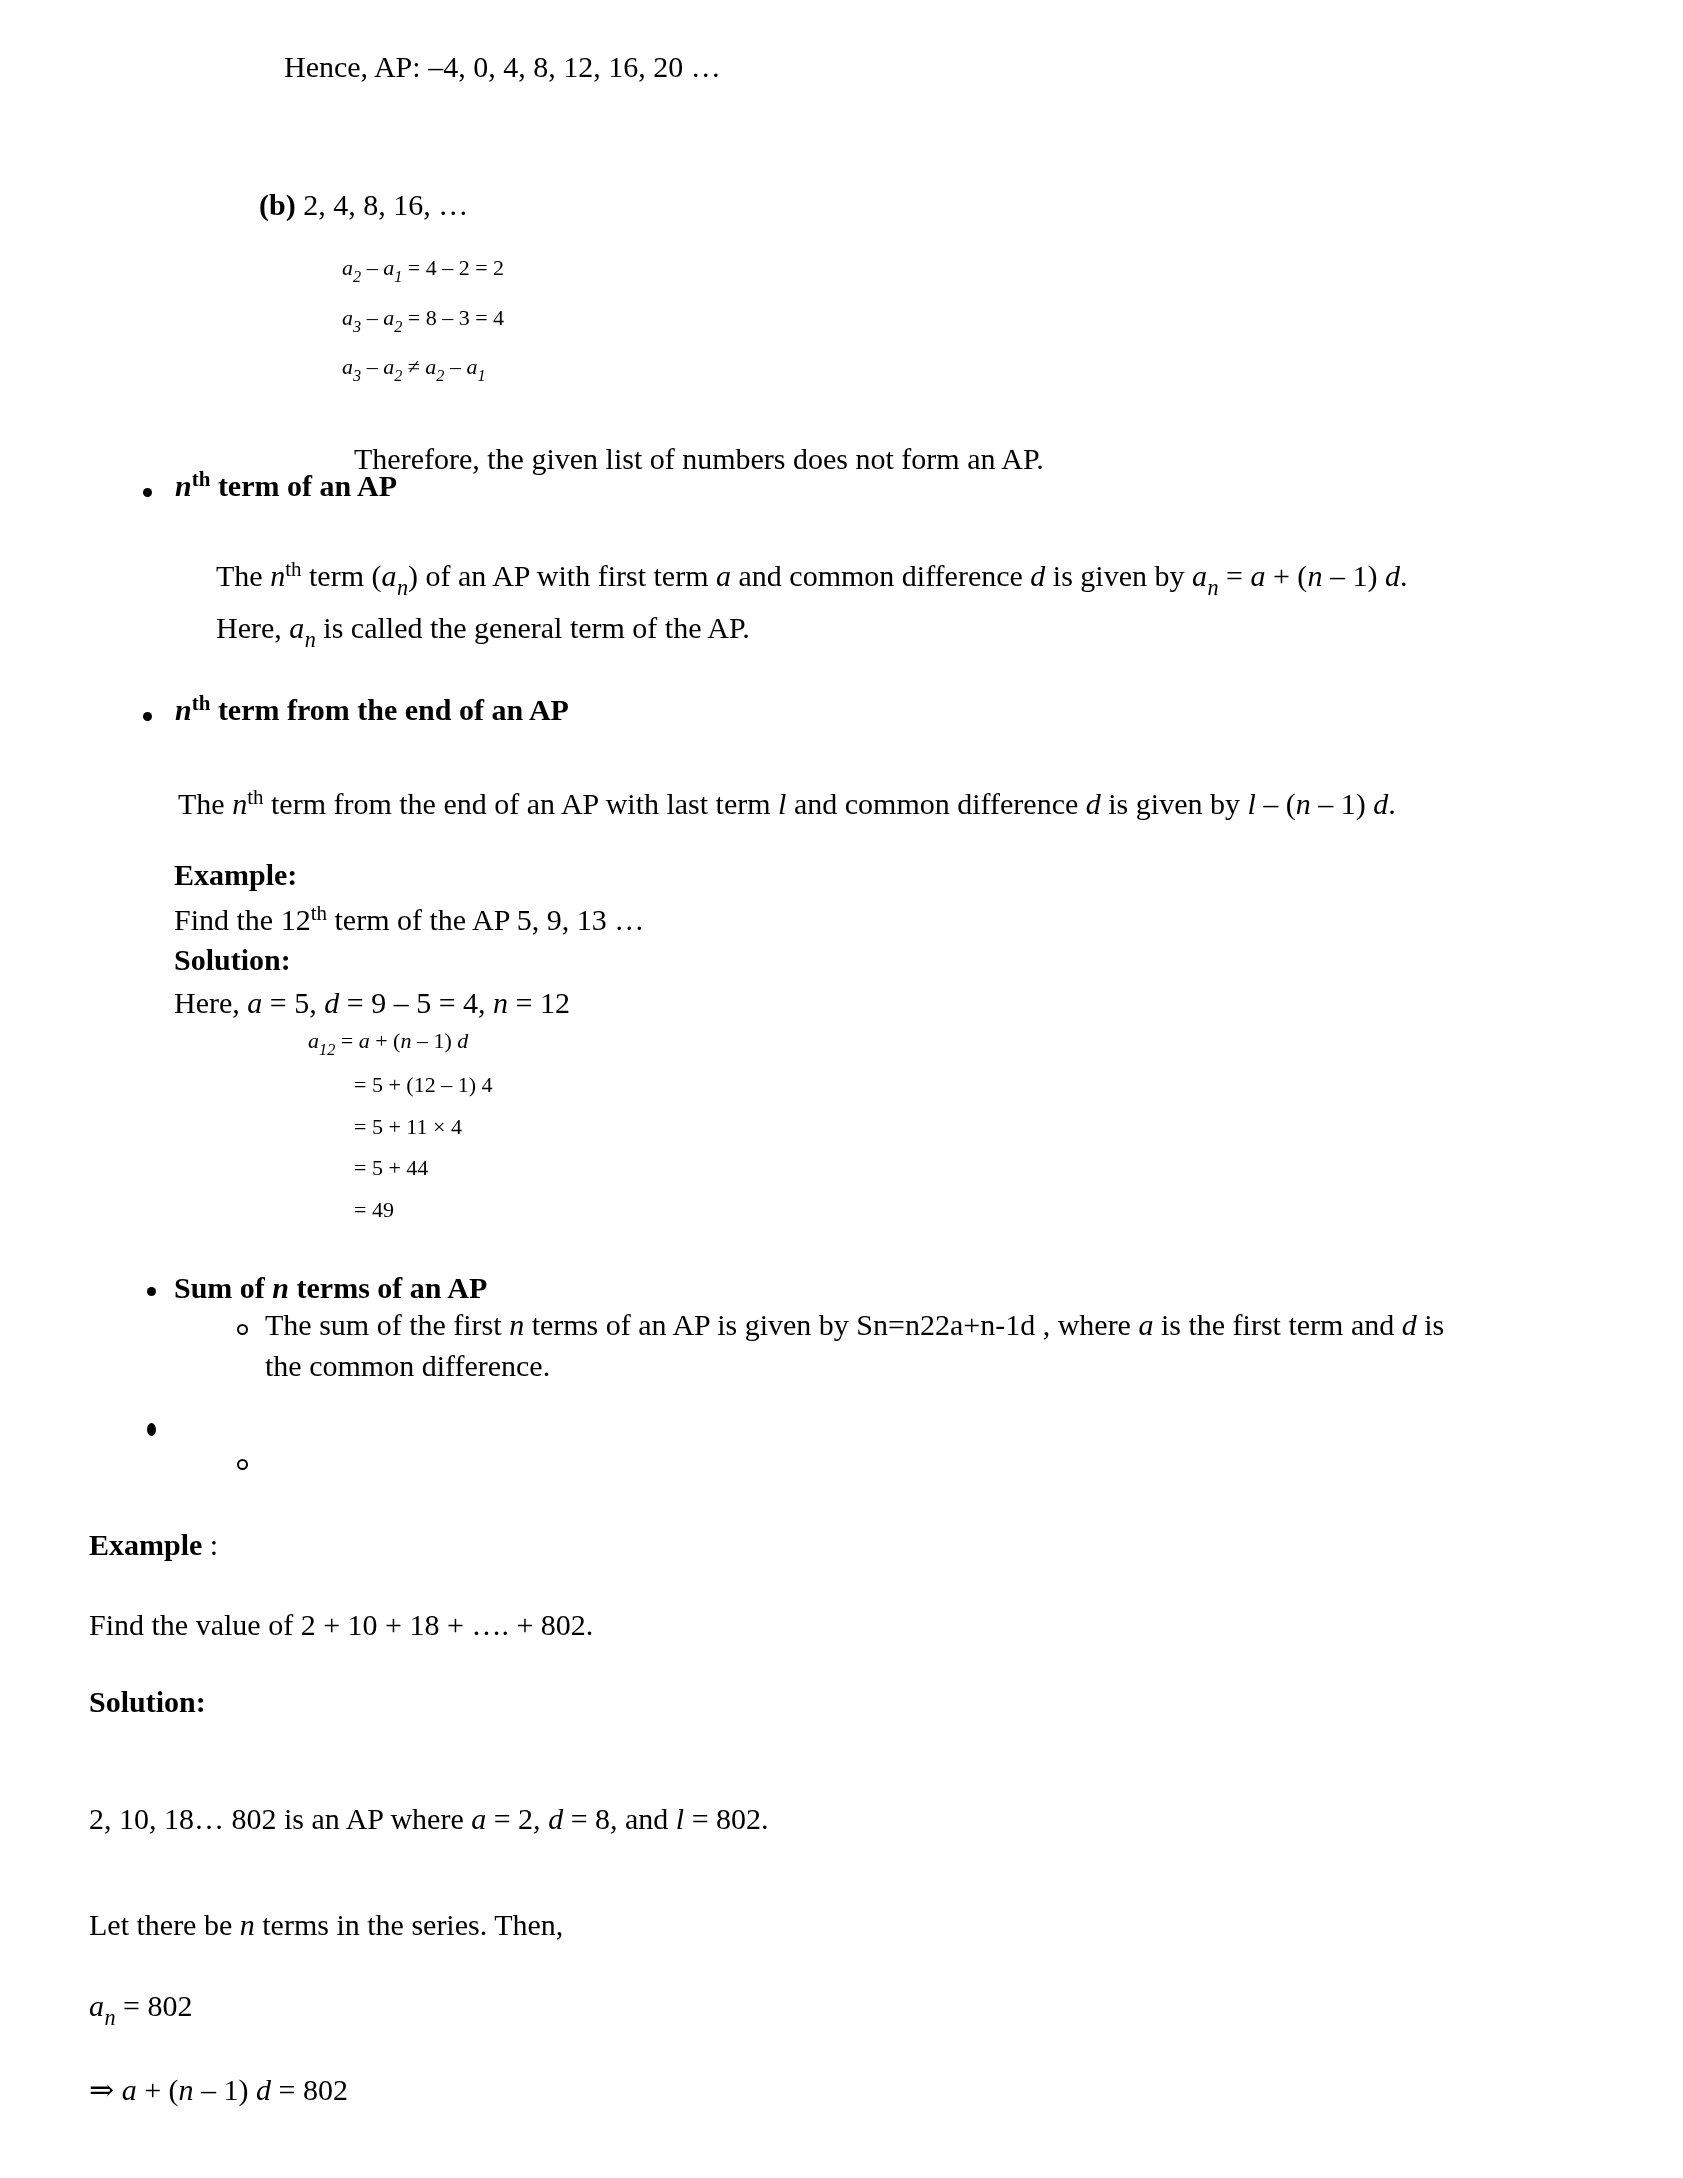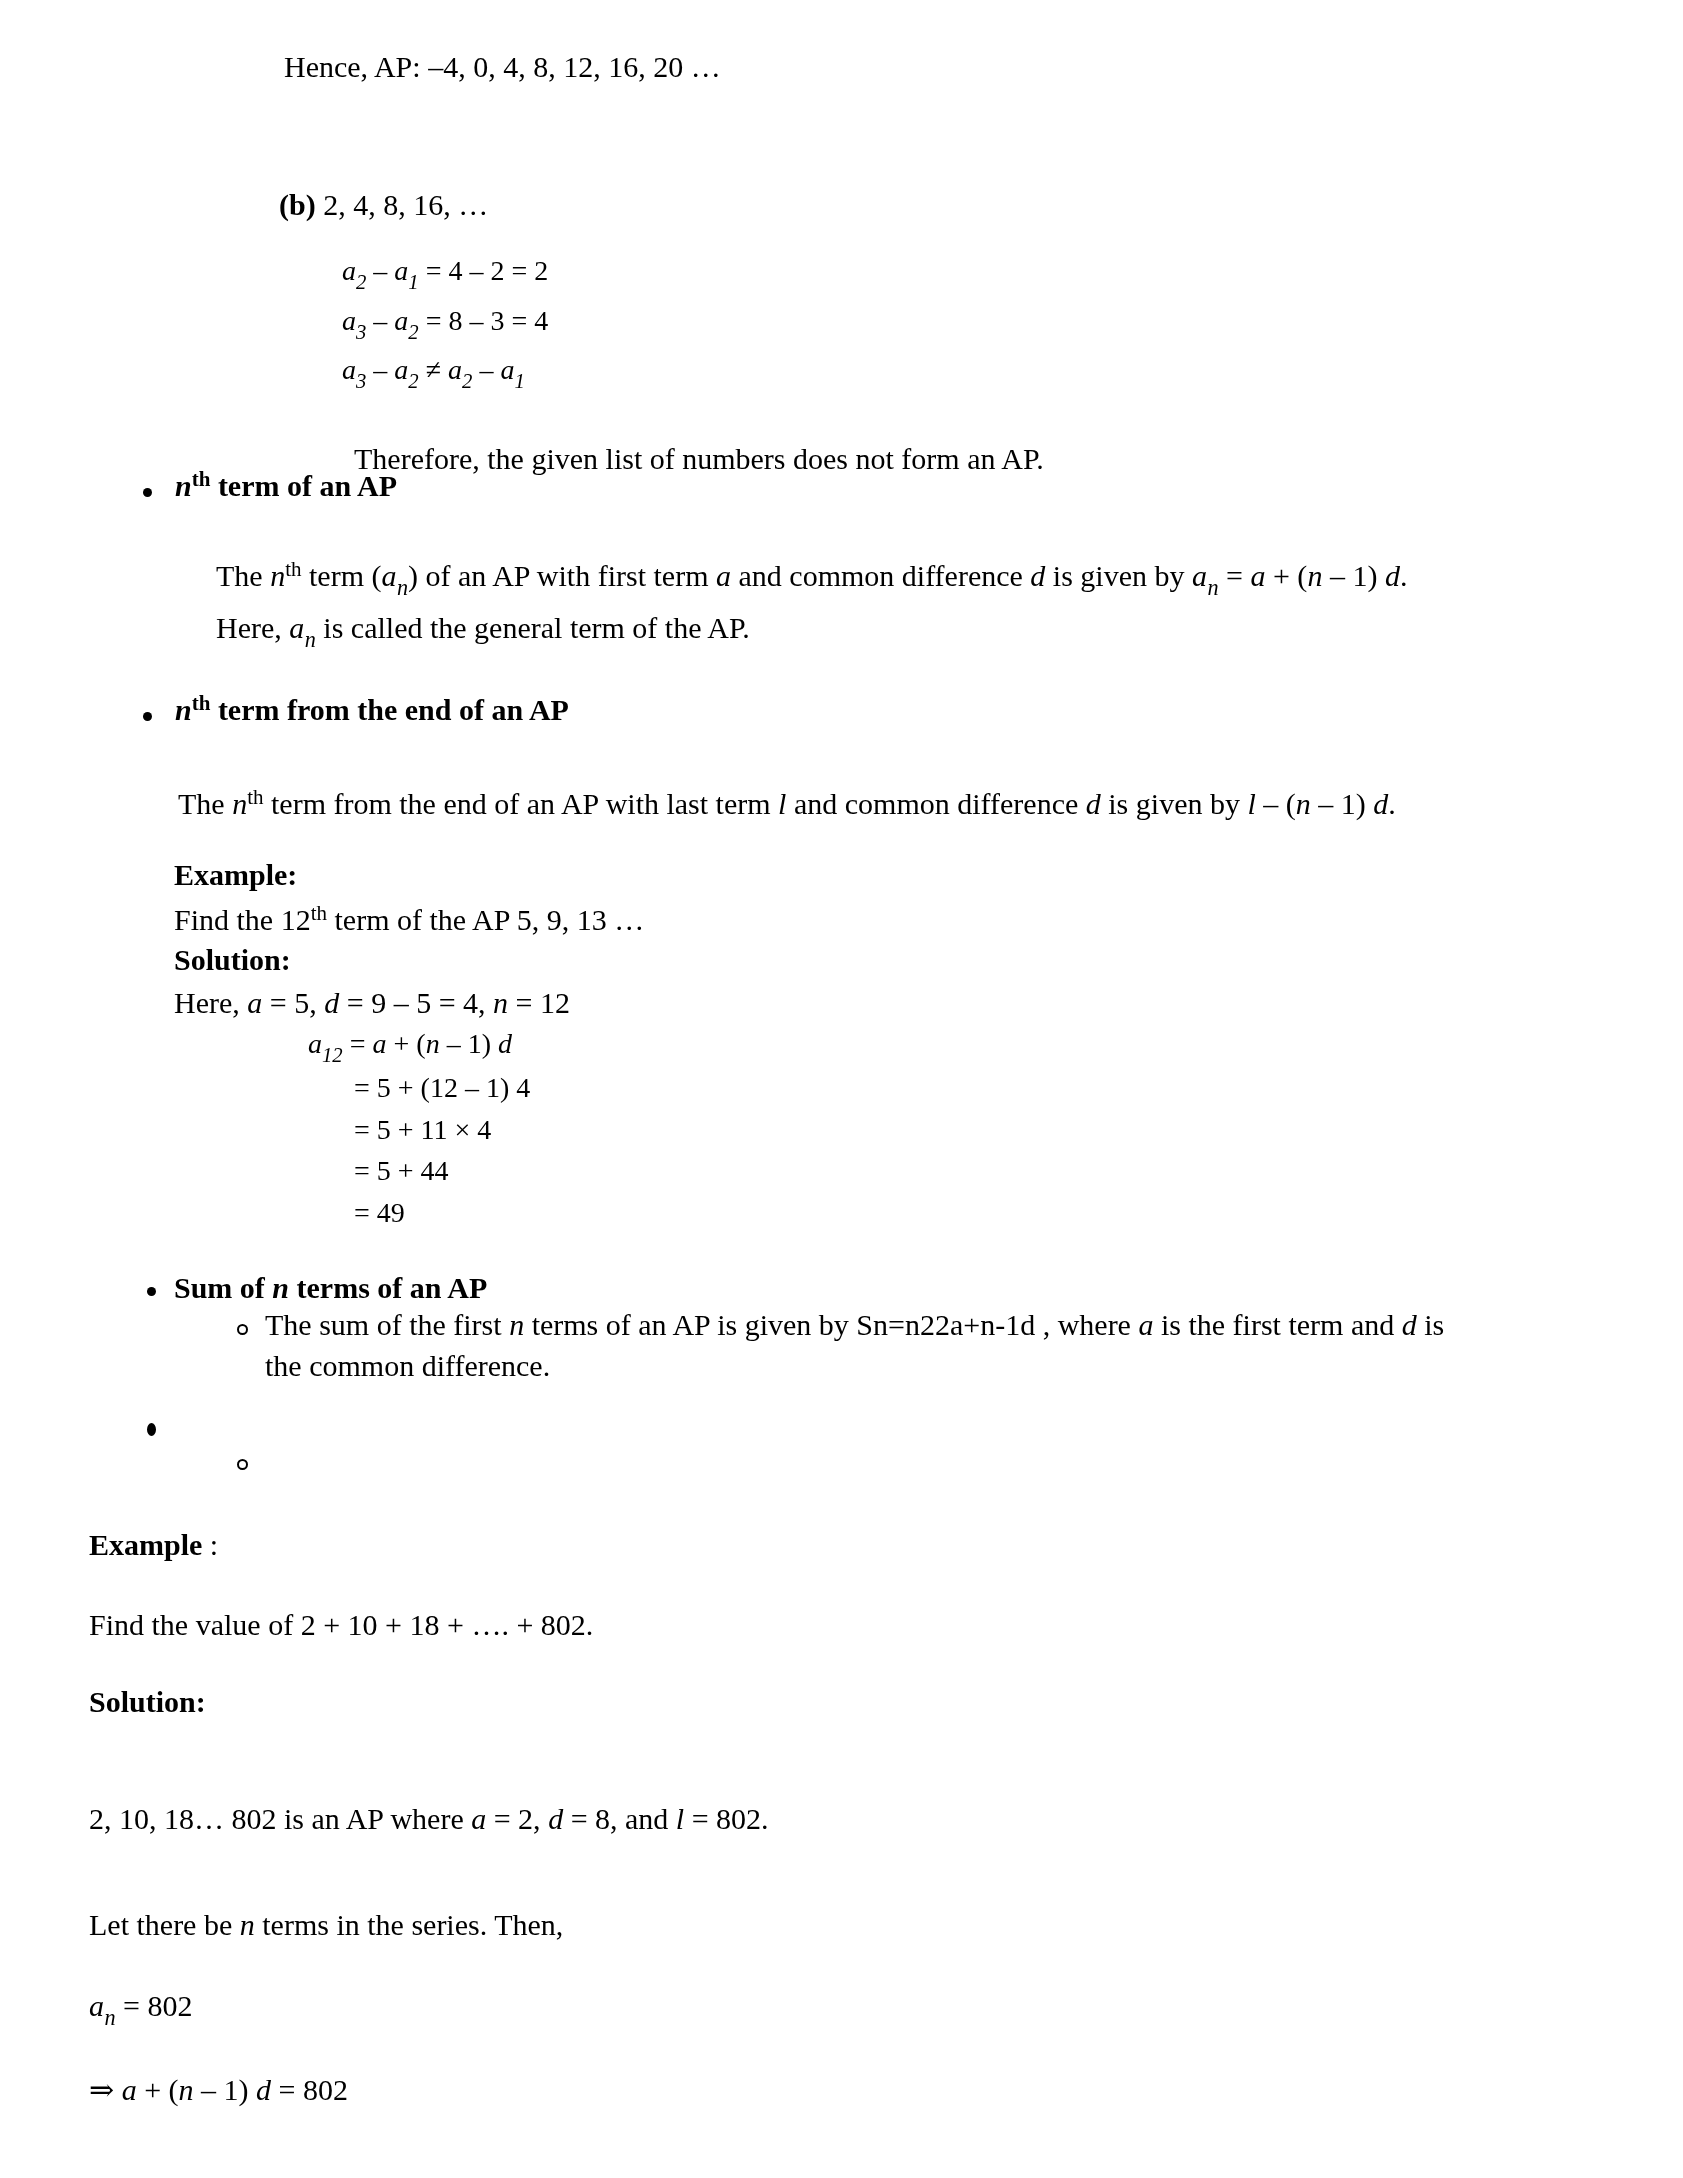--- a/index.html
+++ b/index.html
@@ -47,21 +47,21 @@
   .sup {
     font-size: 0.70em;
     vertical-align: 0.48em;
     line-height: 0;
     font-weight: inherit;
     font-style: normal;
   }
 
   
   .t-body   { font-size: 30px; }
-  .t-eq     { font-size: 28px; text-align: center; }
+  .t-eq     { font-size: 22px; text-align: center; }
   .t-head   { font-size: 30px; font-weight: bold; }
 
   
   .bullet-disc {
     position: absolute;
     width: 9px;
     height: 9px;
     background: #000;
     border-radius: 50%;
   }
@@ -82,21 +82,21 @@
     border-radius: 50%;
   }
 </style>
 </head>
 <body>
 
 <div class="page">
 
   <div class="blk t-body" style="left:284px; top:50px;">Hence, AP: –4, 0, 4, 8, 12, 16, 20 …</div>
 
-  <div class="blk t-body" style="left:259px; top:188px;margin-left:20px;">
+  <div class="blk t-body" style="left:259px; top:188px;">
     <span class="b">(b)</span><span> </span><span>2, 4, 8, 16, …</span>
   </div>
 
   <div class="blk t-eq" style="left:342px; top:255px;">
     <span class="v">a</span><span class="subn">2</span><span> </span><span>–</span><span> </span><span class="v">a</span><span class="subn">1</span><span> </span><span>=</span><span> </span><span>4 – 2 = 2</span>
   </div>
 
   <div class="blk t-eq" style="left:342px; top:305px;">
     <span class="v">a</span><span class="subn">3</span><span> </span><span>–</span><span> </span><span class="v">a</span><span class="subn">2</span><span> </span><span>=</span><span> </span><span>8 – 3 = 4</span>
   </div>

